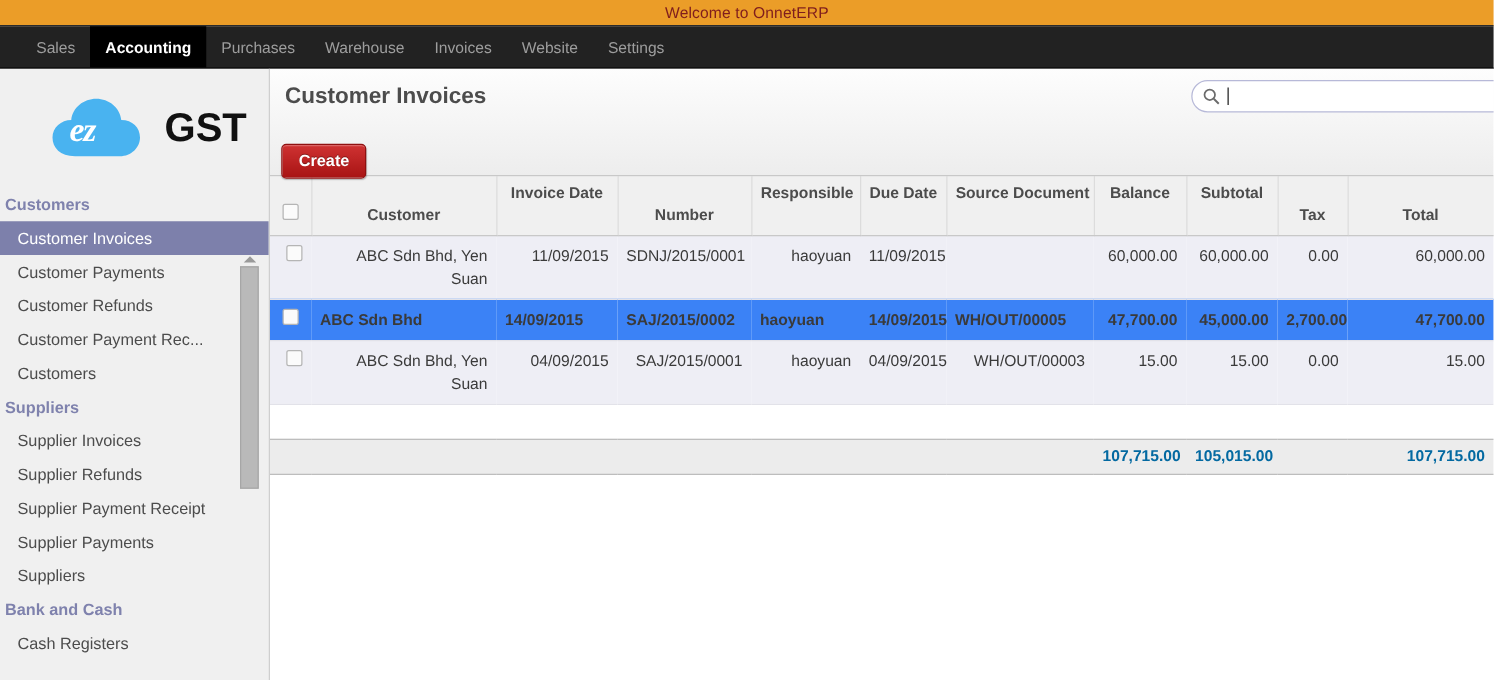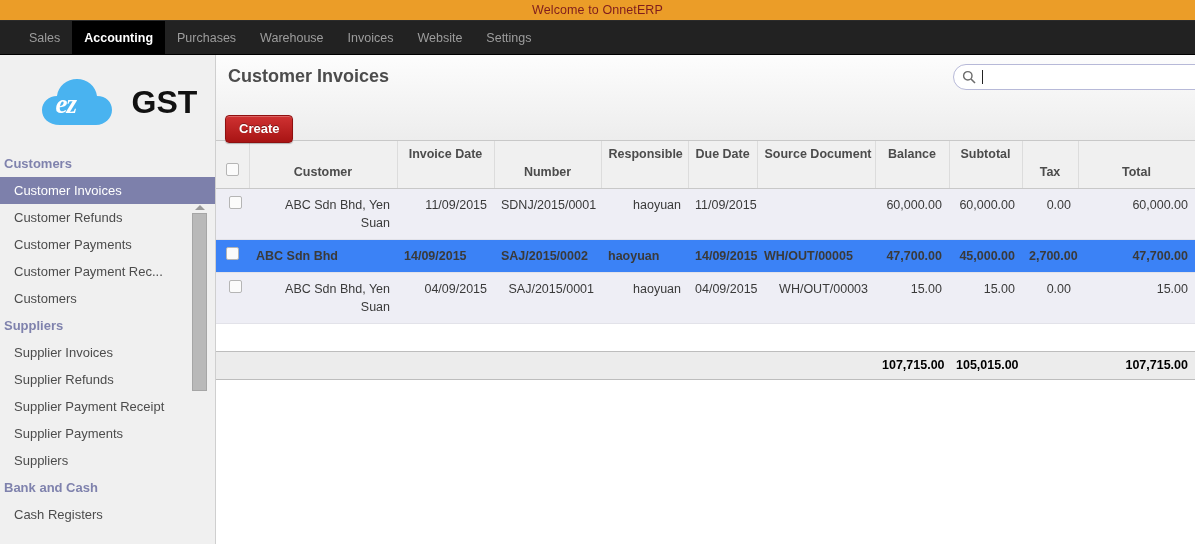--- a/index.html
+++ b/index.html
@@ -232,21 +232,21 @@
     display: inline-block;
     cursor: pointer;
   }
   #table-gap { height: 27px; background: #ffffff; }
   #totals-row {
     width: 979px;
     background: #ececec;
     border-top: 1px solid #bdbdbd;
     border-bottom: 1px solid #bdbdbd;
     font-weight: bold;
-    color: #000000;
+    color: #0369a1;
     font-size: 12.5px;
     table-layout: fixed;
     border-collapse: collapse;
   }
   #totals-row td { padding: 6px 7px; text-align: right; height: 28px; }
 </style>
 </head>
 <body>
 
 <div id="welcome-banner">Welcome to OnnetERP</div>
@@ -272,22 +272,22 @@
                                    C47 4 56 11 57 21 C66 21 72 27 72 35 C72 43 65 50 56 50 Z"></path>
         </svg>
         <span class="ez-text">ez</span>
       </div>
       <span id="gst-text">GST</span>
     </div>
 
     <div id="sidebar-nav">
         <div class="side-group-title">Customers</div>
         <div class="side-item selected">Customer Invoices</div>
+        <div class="side-item">Customer Payments</div>
         <div class="side-item">Customer Refunds</div>
-        <div class="side-item">Customer Payments</div>
         <div class="side-item">Customer Payment Rec...</div>
         <div class="side-item">Customers</div>
         <div class="side-group-title">Suppliers</div>
         <div class="side-item">Supplier Invoices</div>
         <div class="side-item">Supplier Refunds</div>
         <div class="side-item">Supplier Payment Receipt</div>
         <div class="side-item">Supplier Payments</div>
         <div class="side-item">Suppliers</div>
         <div class="side-group-title">Bank and Cash</div>
         <div class="side-item">Cash Registers</div>

